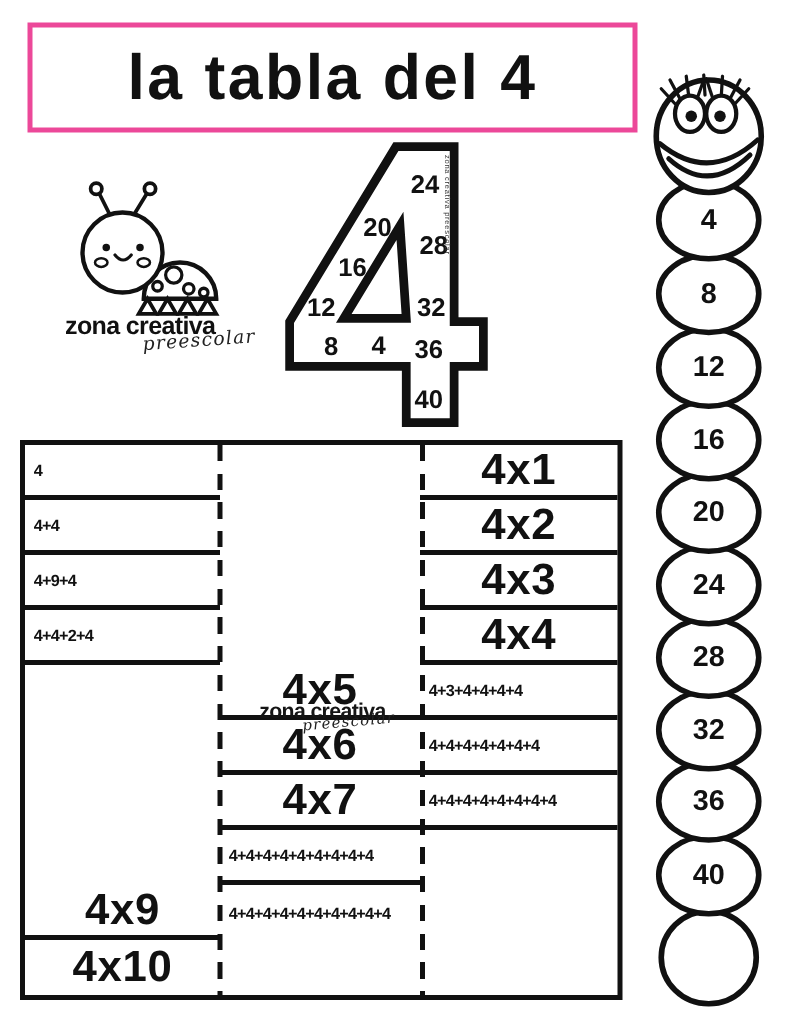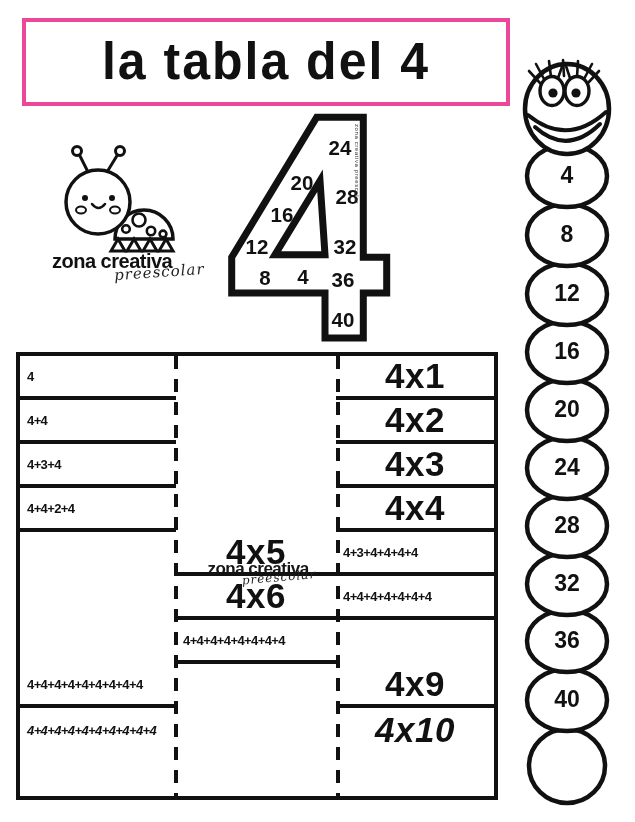--- a/index.html
+++ b/index.html
@@ -66,21 +66,21 @@
     border-bottom:4px solid #111;box-sizing:border-box;
     display:flex;align-items:center;padding-left:7px;
     font-size:13px;font-weight:800;letter-spacing:-0.6px;white-space:nowrap;
   }
   .spacer-cell{box-sizing:border-box;}
   .product-cell{
     border-bottom:4px solid #111;box-sizing:border-box;
     display:flex;align-items:center;justify-content:center;
     font-size:35px;font-weight:800;letter-spacing:0.5px;
   }
-  .row-last{border-bottom:none;font-style:italic;}
+  .row-last{border-bottom:none;}
   .cutline{
     position:absolute;top:0;width:4px;height:440px;
     background:repeating-linear-gradient(to bottom,#111 0 13px,transparent 13px 23px);
   }
   .cutline-left{left:154px;}
   .cutline-right{left:316px;}
   .wm{position:absolute;left:163px;top:203px;width:150px;text-align:center;}
   .wm-name{font-size:17px;font-weight:800;letter-spacing:-0.5px;color:#151515;white-space:nowrap;}
   .wm-script{
     display:block;margin-top:-7px;padding-left:42px;
@@ -223,21 +223,21 @@
 
       <div class="sum-cell">
           <span>4+4</span>
         </div>
       <div class="spacer-cell"></div>
       <div class="product-cell">
           <span>4x2</span>
         </div>
 
       <div class="sum-cell">
-          <span>4+3+4</span>
+          <span>4+9+4</span>
         </div>
       <div class="spacer-cell"></div>
       <div class="product-cell">
           <span>4x3</span>
         </div>
 
       <div class="sum-cell">
           <span>4+4+2+4</span>
         </div>
       <div class="spacer-cell"></div>
@@ -255,20 +255,23 @@
         </div>
       <div class="spacer-cell"></div>
       <div class="product-cell">
           <span>4x6</span>
         </div>
 
       <div class="sum-cell">
           <span>4+4+4+4+4+4+4</span>
         </div>
       <div class="spacer-cell"></div>
+      <div class="product-cell">
+          <span>4x7</span>
+        </div>
 
       <div class="sum-cell">
           <span>4+4+4+4+4+4+4+4</span>
         </div>
       <div class="spacer-cell"></div>
 
       <div class="sum-cell">
           <span>4+4+4+4+4+4+4+4+4</span>
         </div>
       <div class="spacer-cell"></div>

